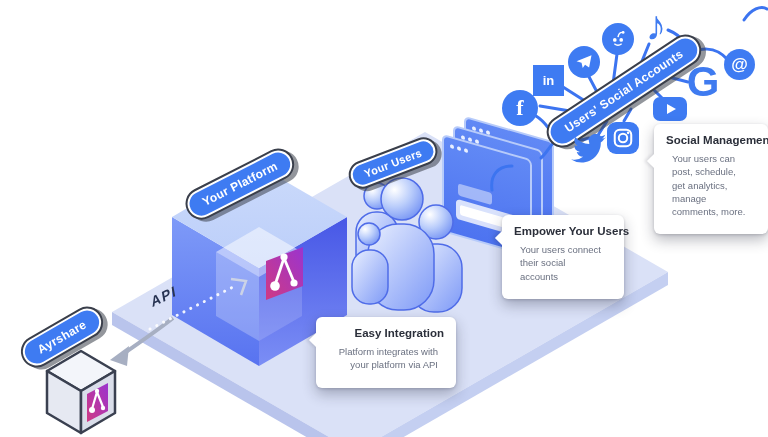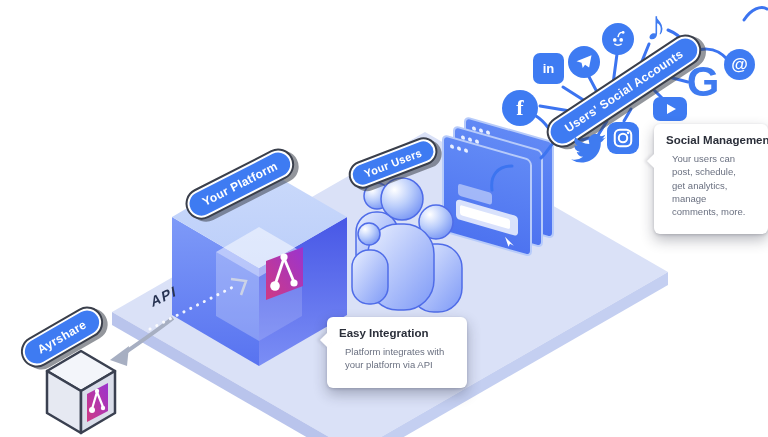--- a/index.html
+++ b/index.html
@@ -21,30 +21,30 @@
   .api-label{position:absolute;left:150px;top:288px;font-size:14px;font-weight:bold;
              color:#273352;letter-spacing:1.5px;transform:rotate(-26deg) skewX(-16deg);}
 
   
   .card{position:absolute;background:#fff;border-radius:6px;padding:10px 12px;box-sizing:border-box;
         box-shadow:0 6px 14px rgba(25,30,50,.30),0 1px 3px rgba(25,30,50,.18);}
   .card h3{margin:0 0 5px 0;font-size:11.5px;font-weight:bold;color:#2B2F3A;white-space:nowrap;}
   .card p{margin:6px;font-size:9.5px;line-height:1.4;color:#6A7080;}
   .card .tail{position:absolute;left:-5px;width:10px;height:10px;background:#fff;
               transform:rotate(45deg);box-shadow:-2px 2px 3px rgba(25,30,50,.10);}
-  .card-integration{left:327px;top:317px;width:140px;}
+  .card-integration{left:316px;top:317px;width:140px;text-align:right;}
   .card-empower{left:502px;top:215px;width:122px;}
   .card-management{left:654px;top:124px;width:114px;}
 
   
   .sicon{position:absolute;display:flex;align-items:center;justify-content:center;
          background:#3E7BF2;color:#fff;font-weight:bold;}
   .sicon.circle{border-radius:50%;}
   .icon-facebook{left:502px;top:90px;width:36px;height:36px;font-size:22px;font-family:"Liberation Serif","DejaVu Serif",serif;}
-  .icon-linkedin{left:533px;top:53px;width:31px;height:31px;border-radius:7px;font-size:13px;}
+  .icon-linkedin{left:533px;top:65px;width:31px;height:31px;border-radius:0;font-size:13px;}
   .icon-telegram{left:568px;top:46px;width:32px;height:32px;}
   .icon-reddit{left:602px;top:23px;width:32px;height:32px;}
   .icon-threads{left:724px;top:49px;width:31px;height:31px;font-size:17px;}
   .icon-instagram{left:607px;top:122px;width:32px;height:32px;border-radius:9px;}
   .icon-youtube{left:653px;top:97px;width:34px;height:24px;border-radius:7px;}
   .icon-youtube .tri{width:0;height:0;border-left:9px solid #fff;border-top:5.5px solid transparent;
                      border-bottom:5.5px solid transparent;margin-left:3px;}
   .glyph-icon{position:absolute;background:none;color:#3F7BF0;font-weight:bold;display:flex;
               align-items:center;justify-content:center;}
   .icon-tiktok{left:636px;top:-2px;width:40px;height:56px;font-size:42px;}
@@ -242,19 +242,24 @@
       <span class="tri"></span>
     </div>
   <span class="glyph-icon icon-google">G</span>
   <div class="sicon circle icon-threads">@</div>
 
   <div class="card card-integration">
     <span class="tail" style="top:18px"></span>
     <h3>Easy Integration</h3>
     <p>Platform integrates with your platform via API</p>
   </div>
+  <div class="card card-empower">
+    <span class="tail" style="top:18px"></span>
+    <h3>Empower Your Users</h3>
+    <p>Your users connect their social accounts</p>
+  </div>
   <div class="card card-management">
     <span class="tail" style="top:32px"></span>
     <h3>Social Management</h3>
     <p>Your users can post, schedule, get analytics, manage comments, more.</p>
   </div>
 
 </div>
 
 </body></html>

